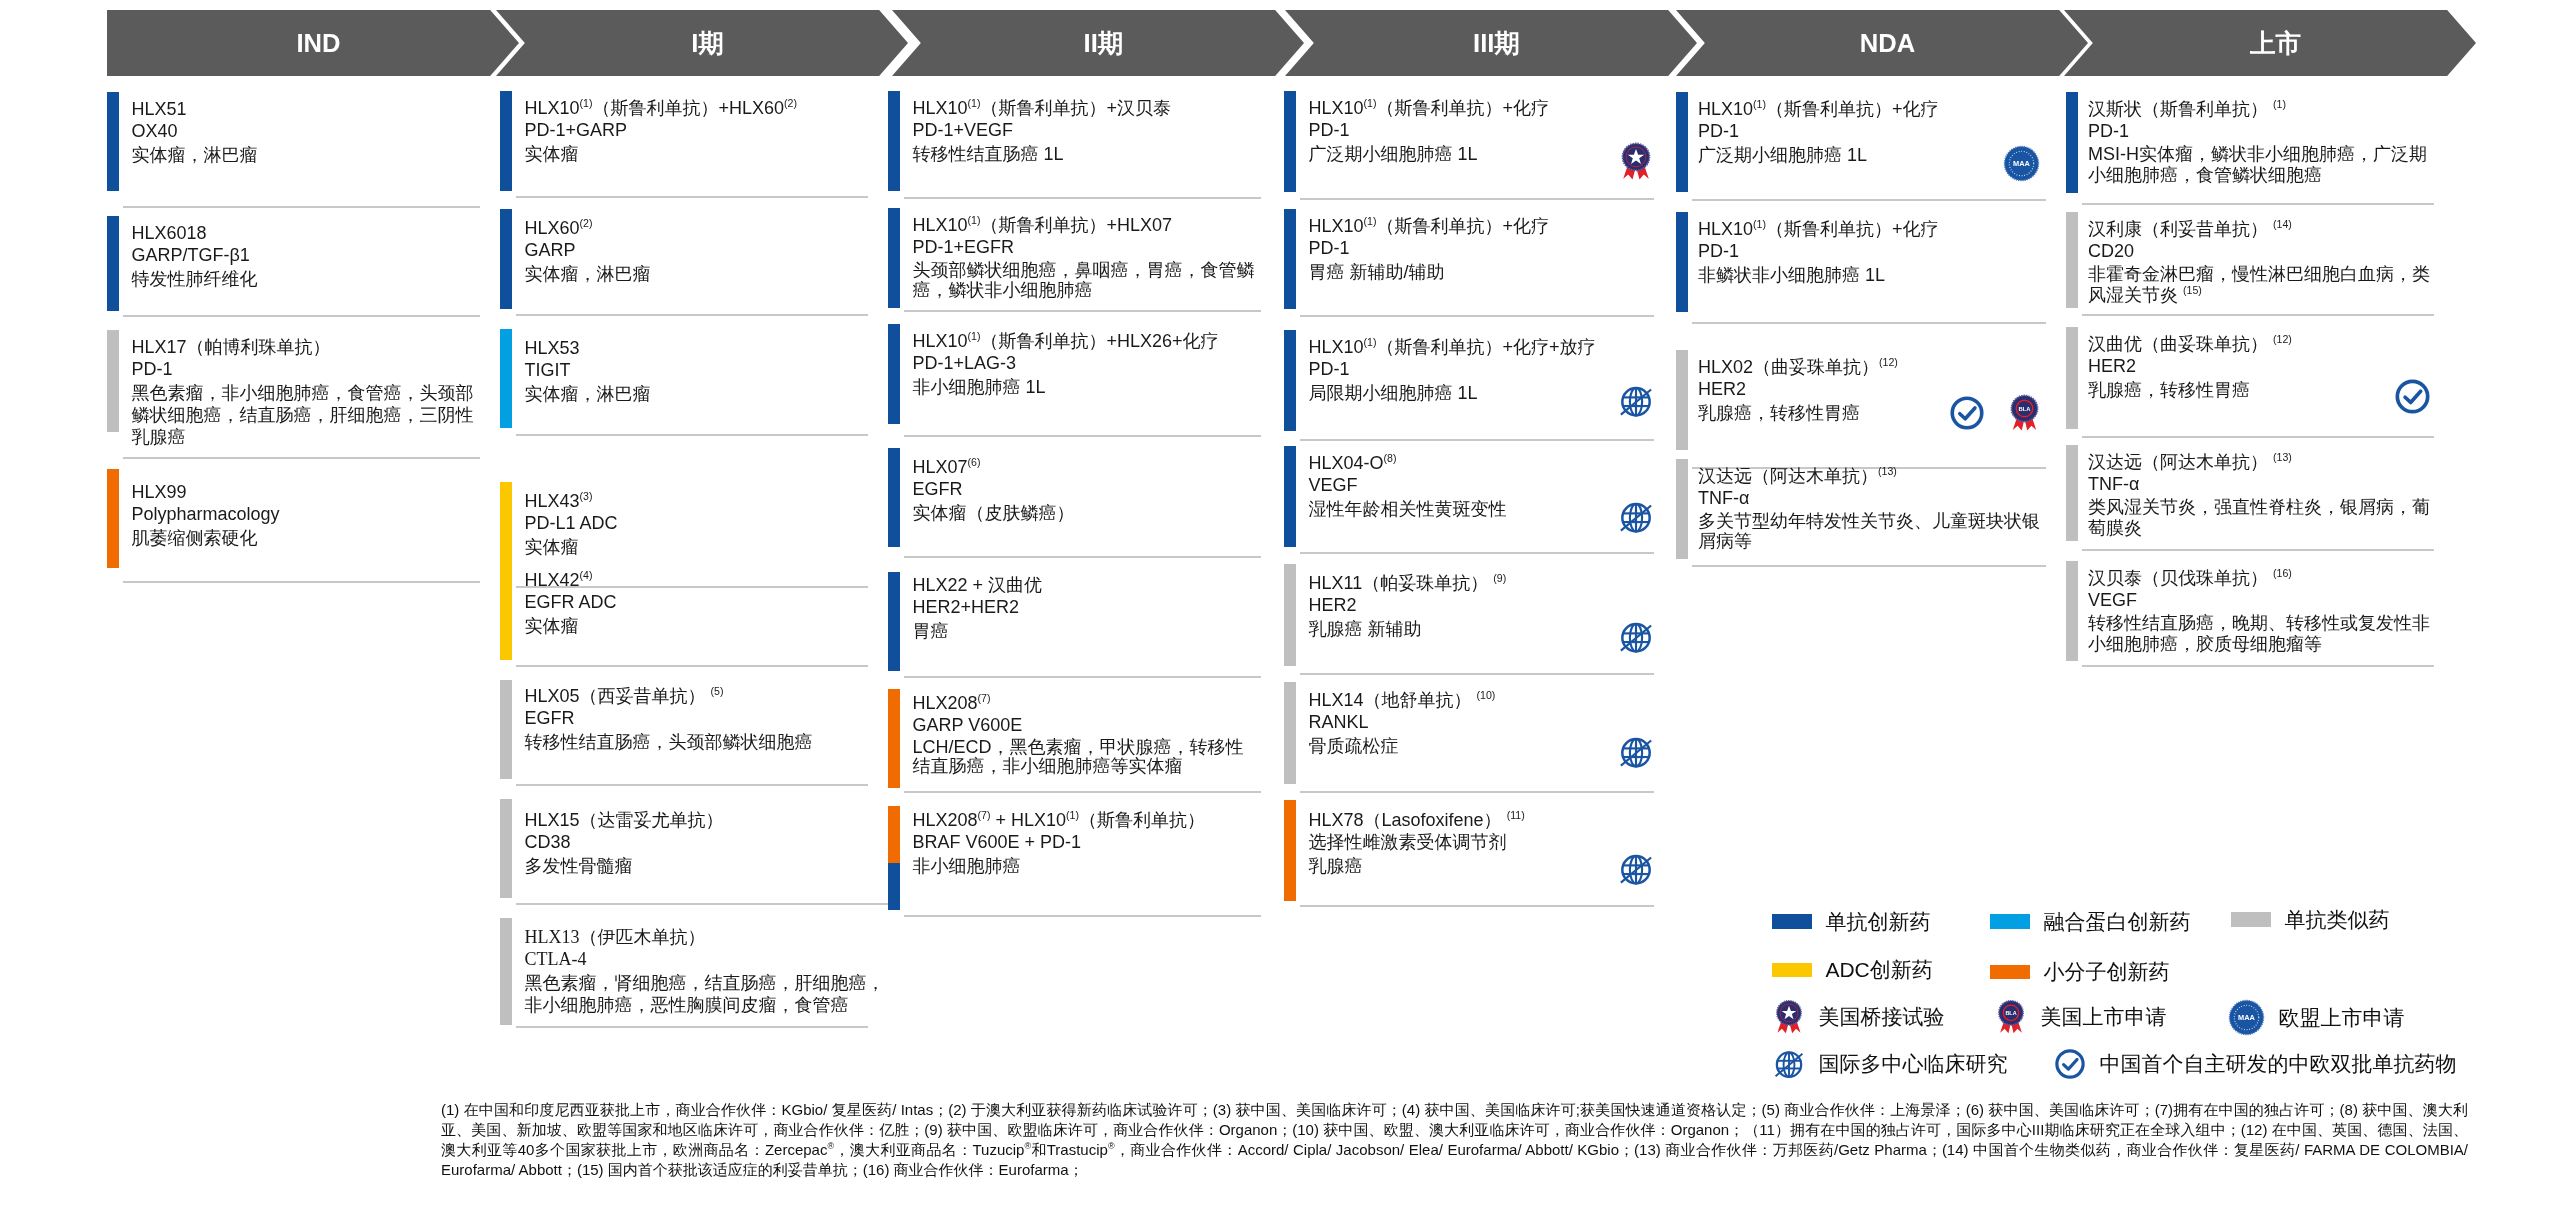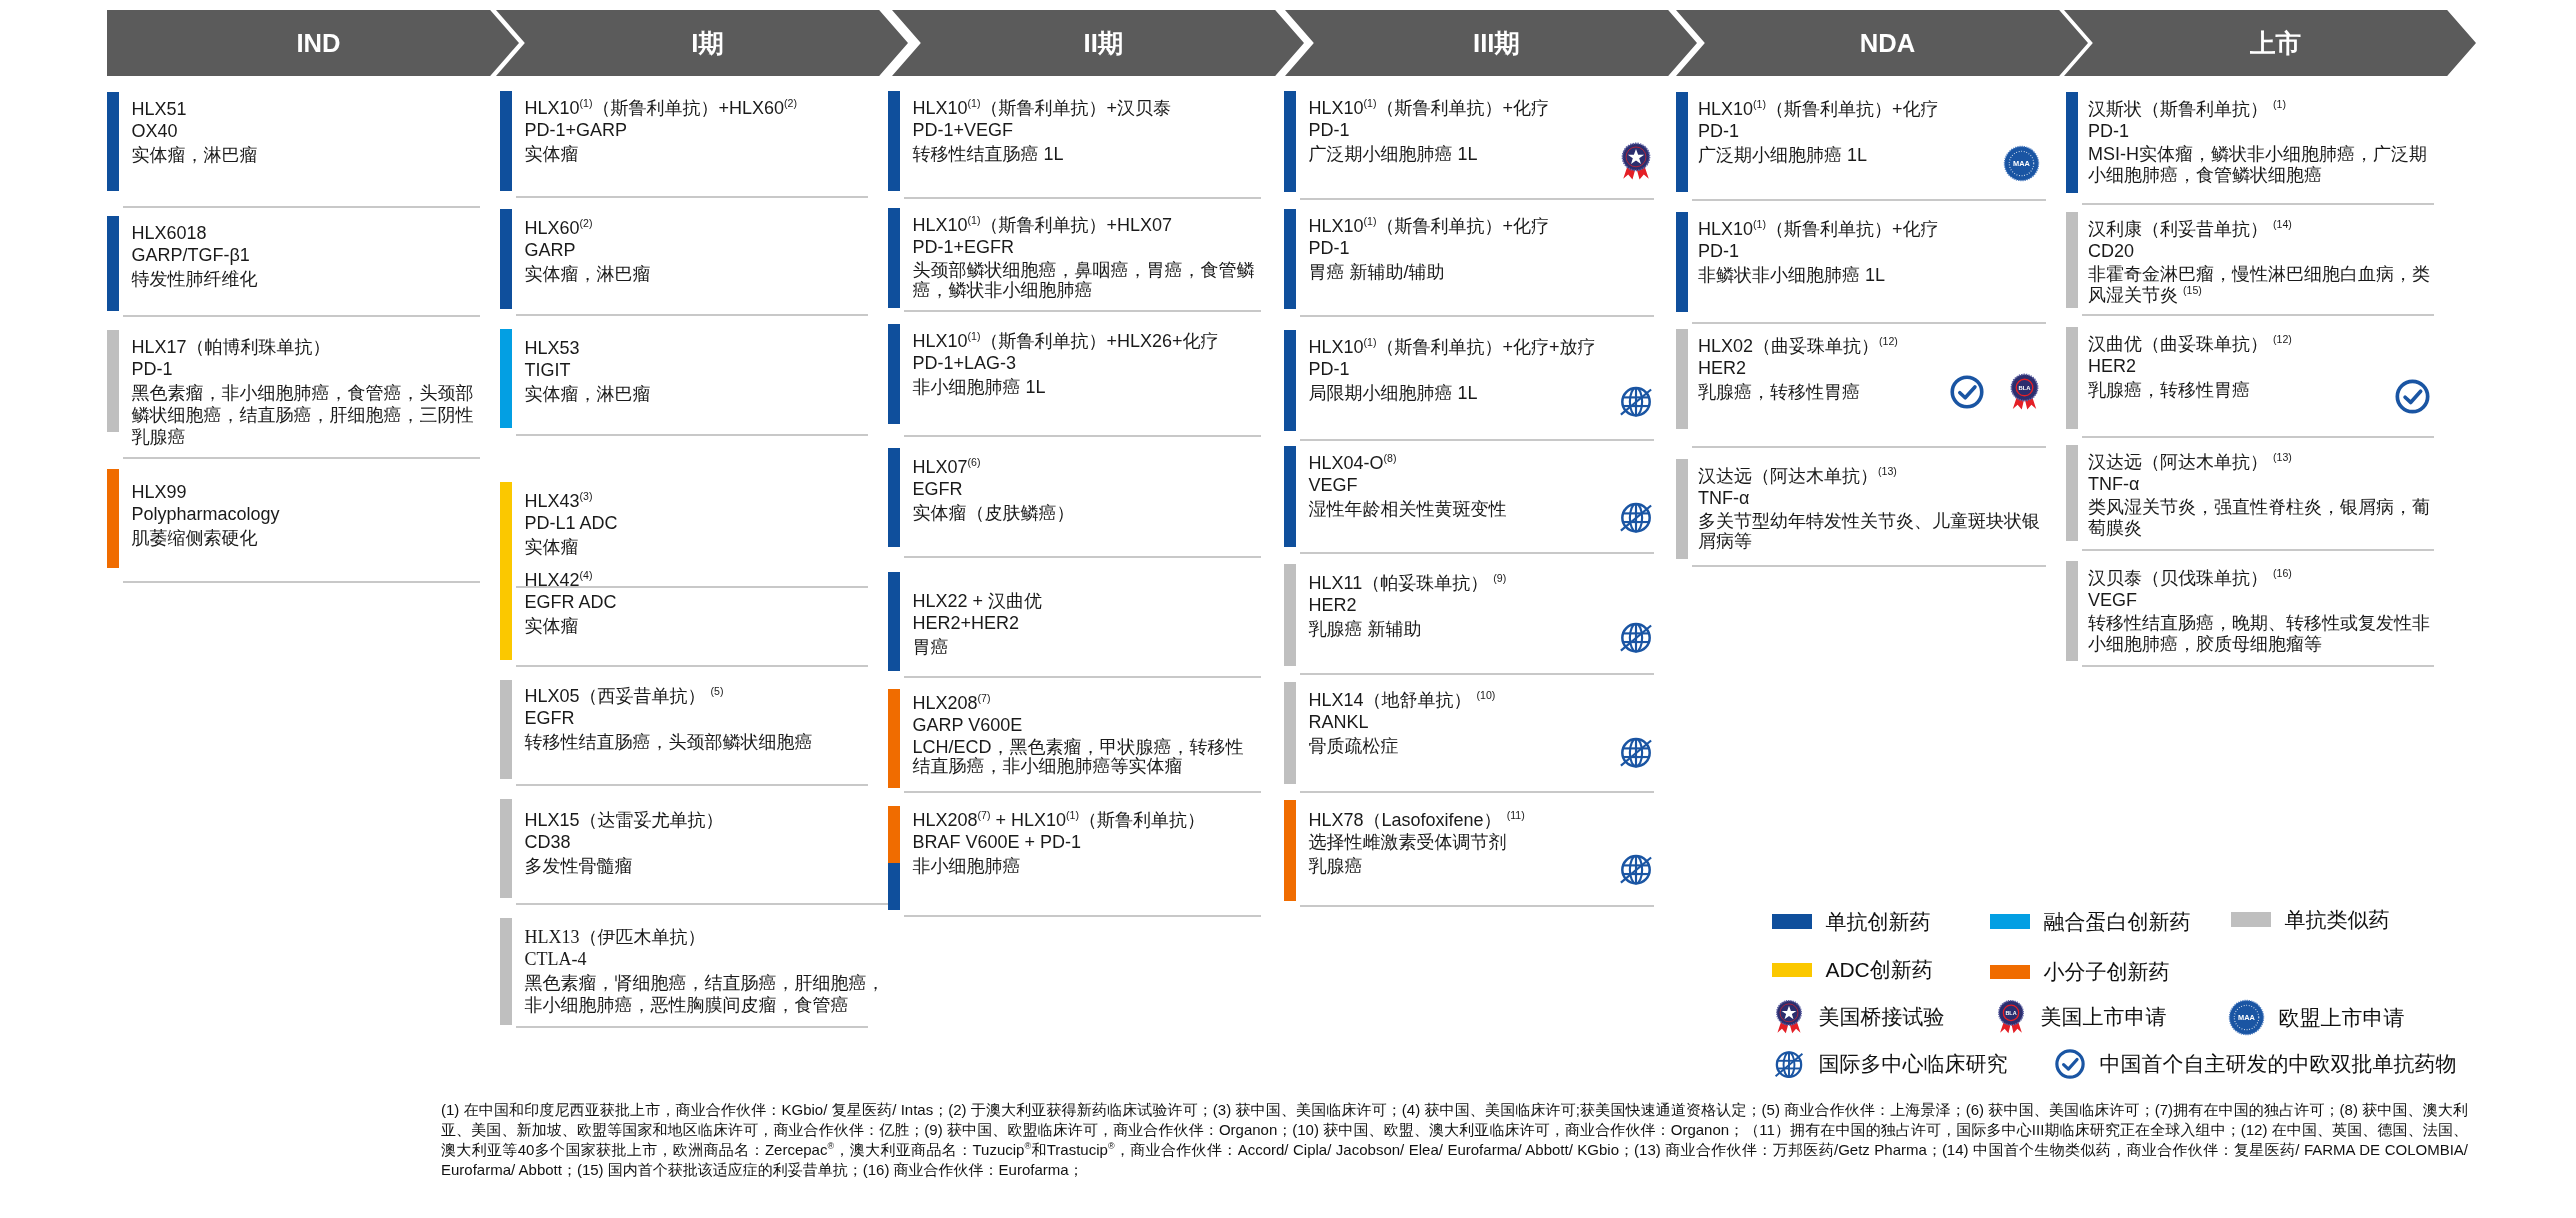--- a/index.html
+++ b/index.html
@@ -250,21 +250,21 @@
     <div class="bar c-blue"></div>
     <div class="text" style="top:7.8px;">
       <div><span>HLX07</span><span class="sup">(6)</span></div>
       <div>EGFR</div>
       <div class="l3">实体瘤（皮肤鳞癌）</div>
     </div>
     <div class="divider" style="top:108px;"></div>
   </div>
   <div class="card" style="top:572px;width:373px;height:99px;">
     <div class="bar c-blue"></div>
-    <div class="text" style="top:18px;">
+    <div class="text" style="top:2px;">
       <div><span>HLX22 + 汉曲优</span></div>
       <div>HER2+HER2</div>
       <div class="l3">胃癌</div>
     </div>
     <div class="divider" style="top:104px;"></div>
   </div>
   <div class="card" style="top:689px;width:373px;height:99px;">
     <div class="bar c-orange"></div>
     <div class="text" style="top:3.3px;">
       <div><span>HLX208</span><span class="sup">(7)</span></div>
@@ -397,21 +397,21 @@
   </div>
   <div class="card" style="top:212px;width:370px;height:100px;">
     <div class="bar c-blue"></div>
     <div class="text" style="left:22px;">
       <div><span>HLX10</span><span class="sup">(1)</span><span>（斯鲁利单抗）+化疗</span></div>
       <div>PD-1</div>
       <div class="l3">非鳞状非小细胞肺癌 1L</div>
     </div>
     <div class="divider" style="top:110px;"></div>
   </div>
-  <div class="card" style="top:329px;width:370px;height:100px;">
+  <div class="card" style="top:350px;width:370px;height:100px;">
     <div class="bar c-gray"></div>
     <div class="text" style="left:22px;">
       <div><span>HLX02（曲妥珠单抗）</span><span class="sup">(12)</span></div>
       <div>HER2</div>
       <div class="l3">乳腺癌，转移性胃癌</div>
     </div>
     <div class="icons" style="top:43px;right:4.5px;gap:22px;">
       <svg width="36" height="36" viewBox="0 0 64 64">
           <use href="#sym-check"></use>
         </svg>

